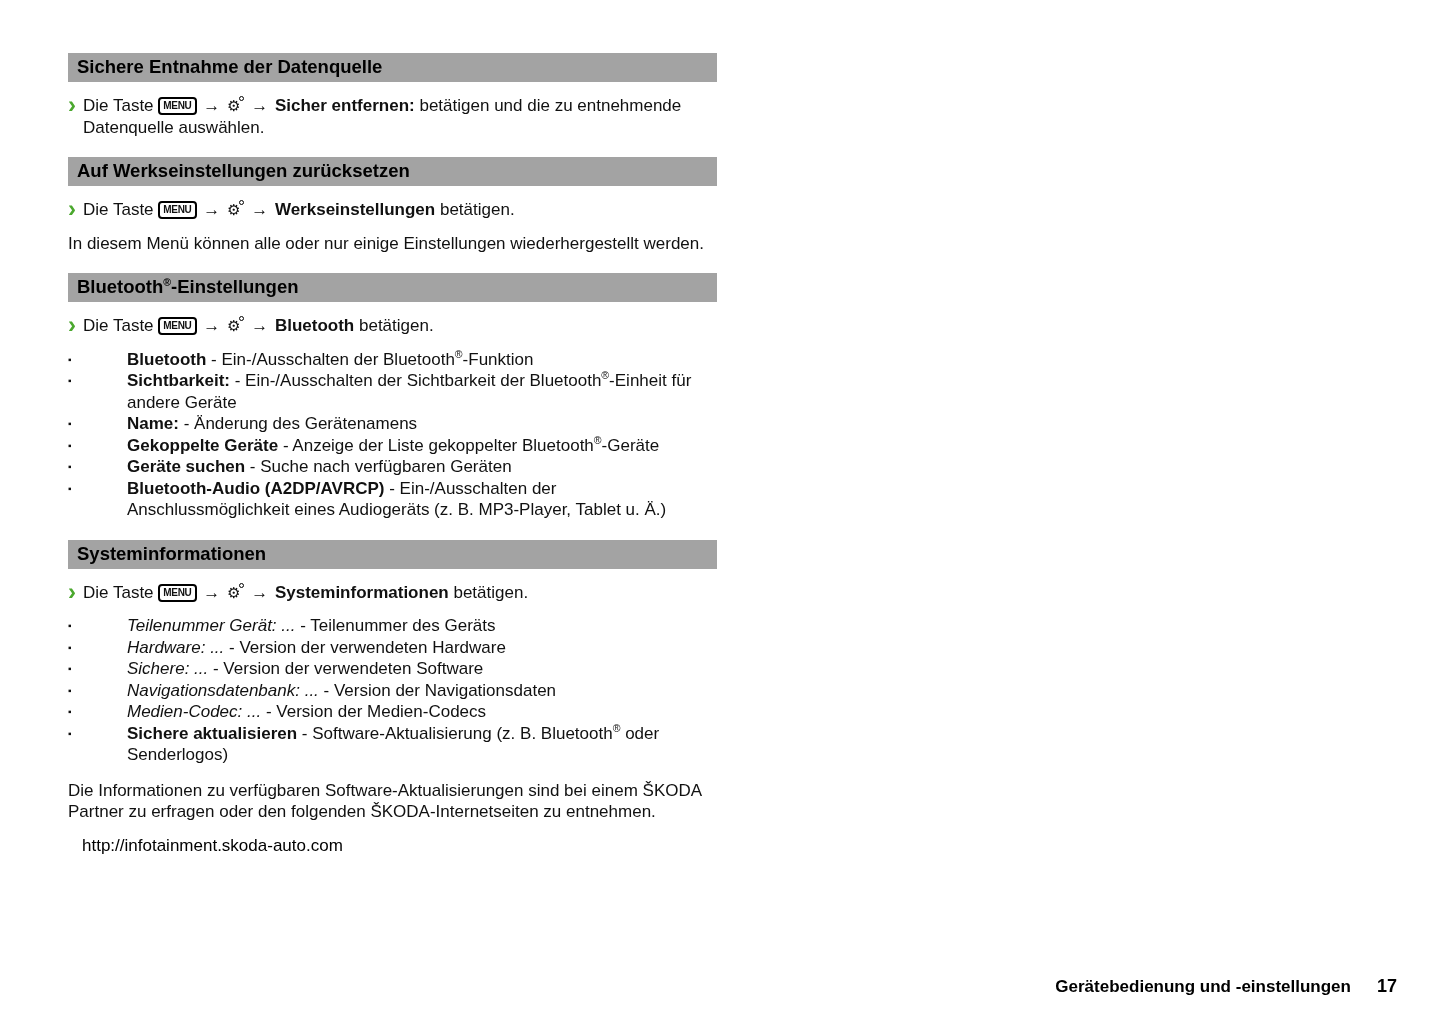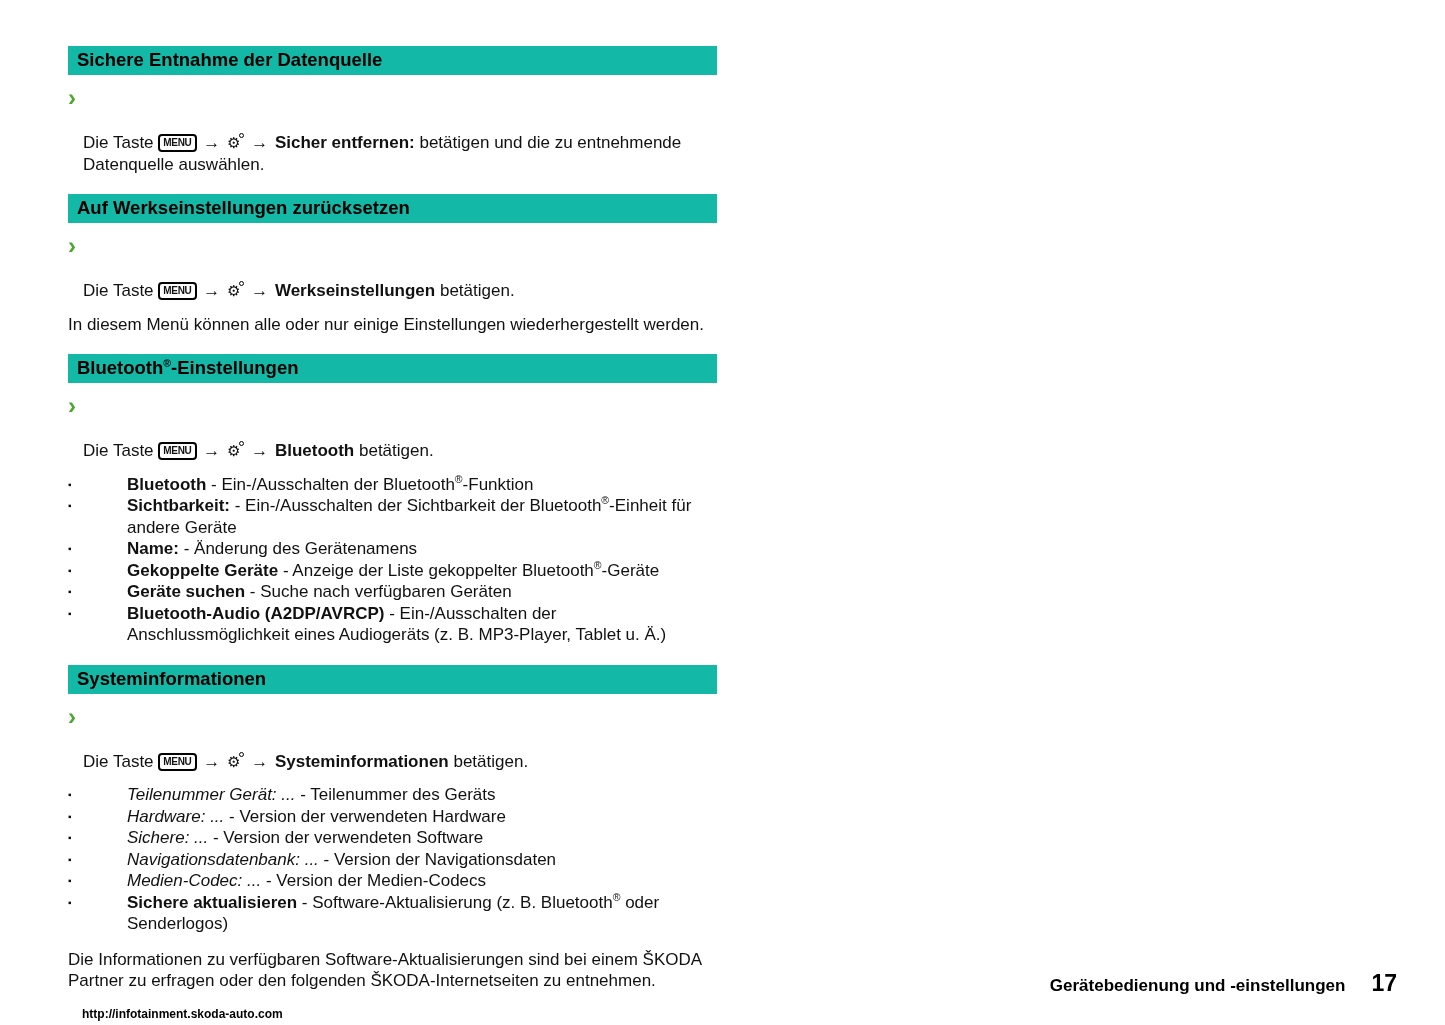--- a/index.html
+++ b/index.html
@@ -12,43 +12,43 @@
     position: relative;
     overflow: hidden;
   }
   .content {
     position: absolute;
     left: 68px; top: 45px;
     width: 649px;
   }
   section { margin-bottom: 19px; }
   .bar {
-    background: #14b8a6;
+    background: #a3a3a3;
     font-size: 18.5px;
     font-weight: 700;
     line-height: 22px;
     padding: 3px 9px 4px 9px;
-    margin: 1px 0 13px 0;
+    margin: 8px 0 13px 0;
     color: #000;
   }
   .step {
     display: flex;
     font-size: 17px;
     line-height: 21.5px;
     margin: 0 0 12px 0;
   }
   .chev {
     color: #4ba82e;
     font-weight: 700;
     font-size: 24px;
     line-height: 19px;
     margin-right: 7px;
     flex: 0 0 auto;
   }
-  .step-text { flex: 1; margin-top: 44px; }
+  .step-text { flex: 1; }
   .para {
     font-size: 17px;
     line-height: 21.5px;
     margin: 0 0 12px 0;
   }
   .bullets {
     list-style: none;
     margin: 2px 0 14px 0;
     padding: 0;
   }
@@ -89,38 +89,38 @@
   .gear::after {
     content: "";
     position: absolute;
     top: 1px; right: 0;
     width: 3px; height: 3px;
     border: 1px solid #000;
     border-radius: 50%;
     background: #fff;
   }
   .link {
-    font-weight: 700;
-    font-size: 12px;
+    font-weight: 400;
+    font-size: 17px;
     line-height: 21.5px;
     margin: 1px 0 0 14px;
     color: #000;
     cursor: pointer;
   }
   .footer {
     position: absolute;
     right: 48px; bottom: 28px;
     display: flex;
     align-items: baseline;
     gap: 26px;
     font-weight: 700;
     color: #000;
   }
   .footer .chapter { font-size: 17px; }
-  .footer .pagenum { font-size: 23px; }
+  .footer .pagenum { font-size: 18px; }
 </style>
 </head>
 <body>
 
 <div class="content">
   <div>
       <section>
         <h2 class="bar"><span>Sichere Entnahme der Datenquelle</span></h2>
         <div class="step">
           <span class="chev">›</span>

